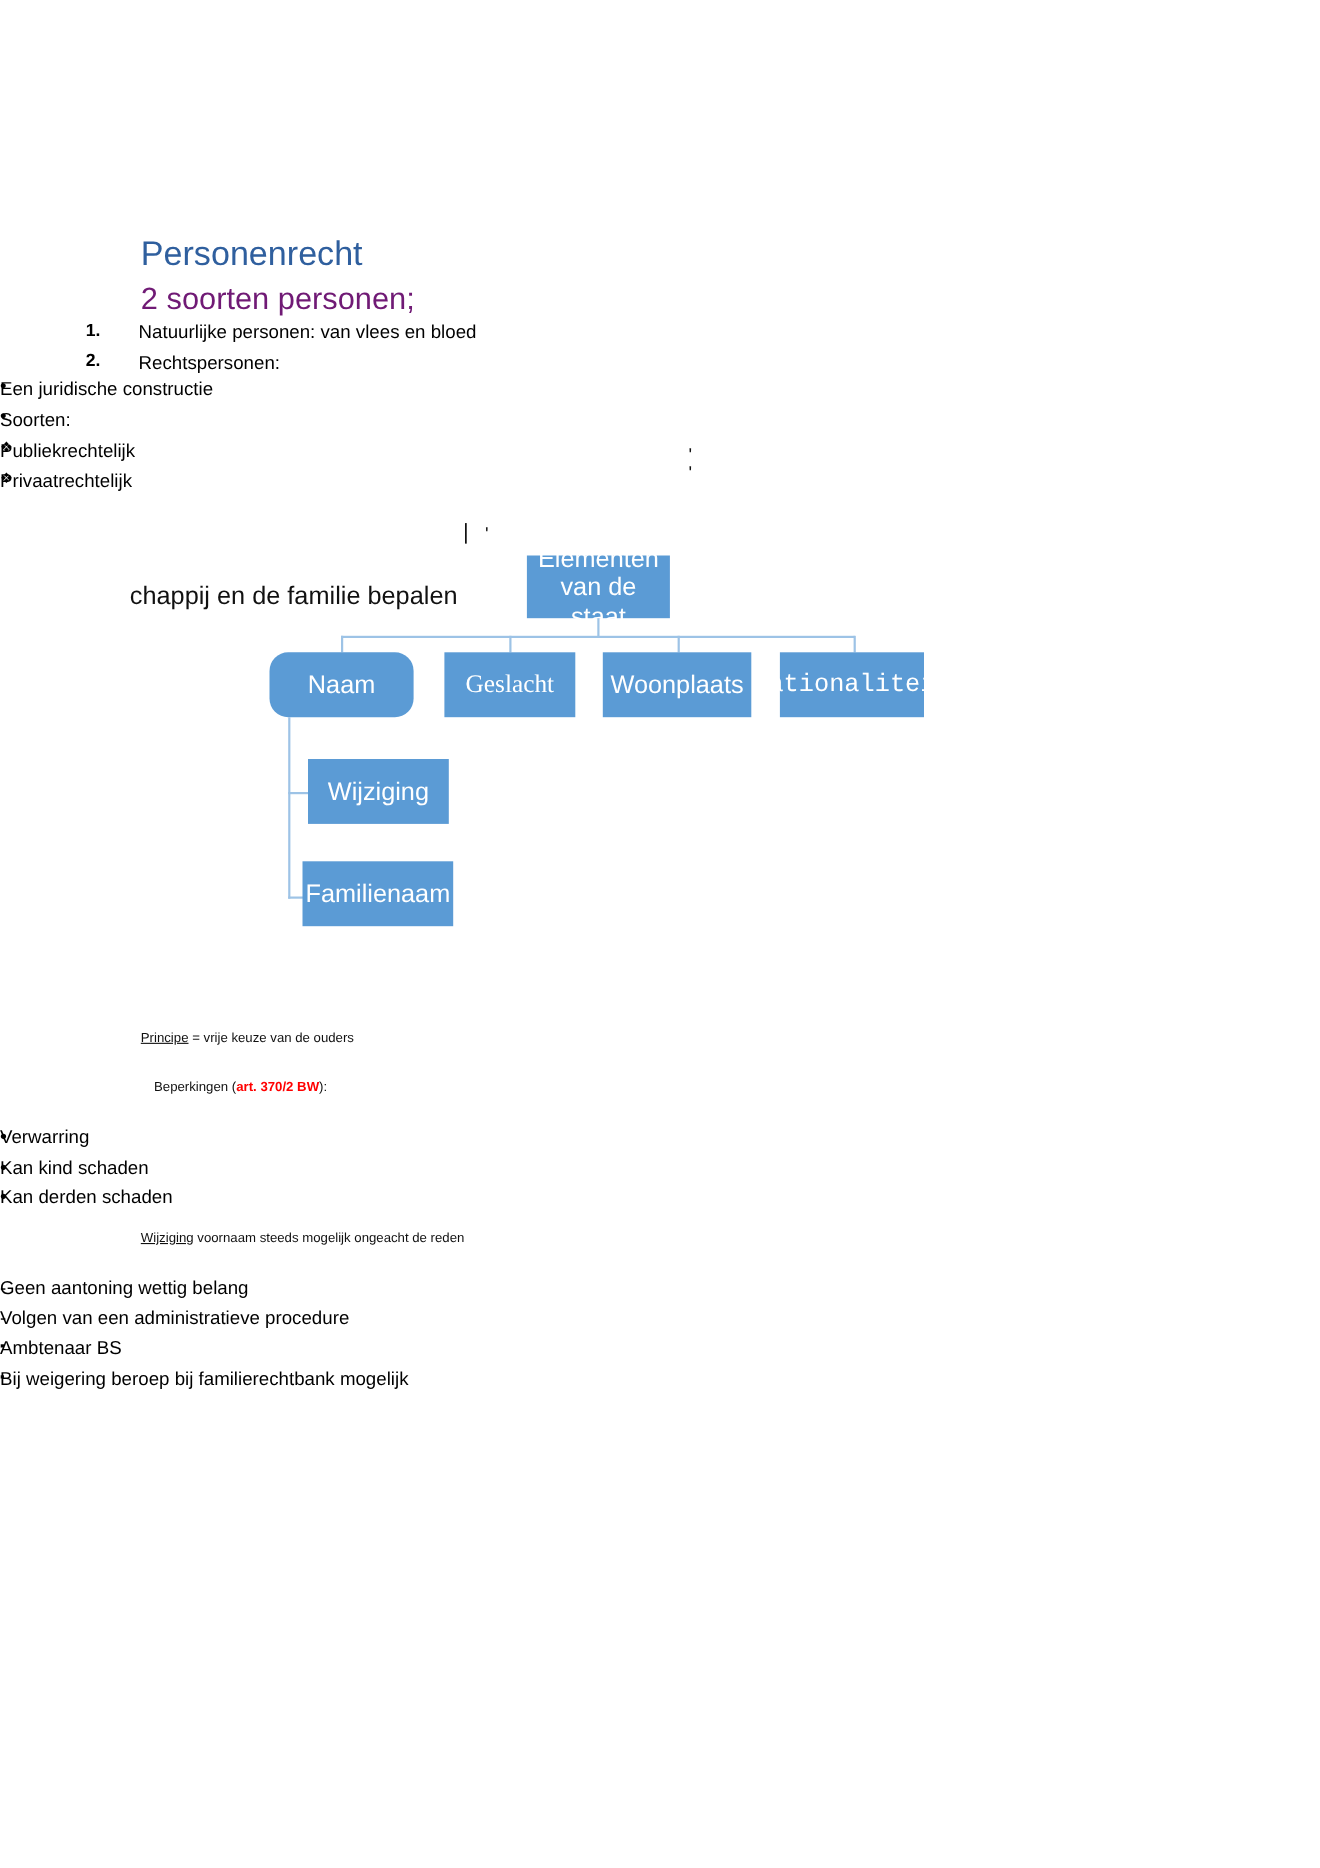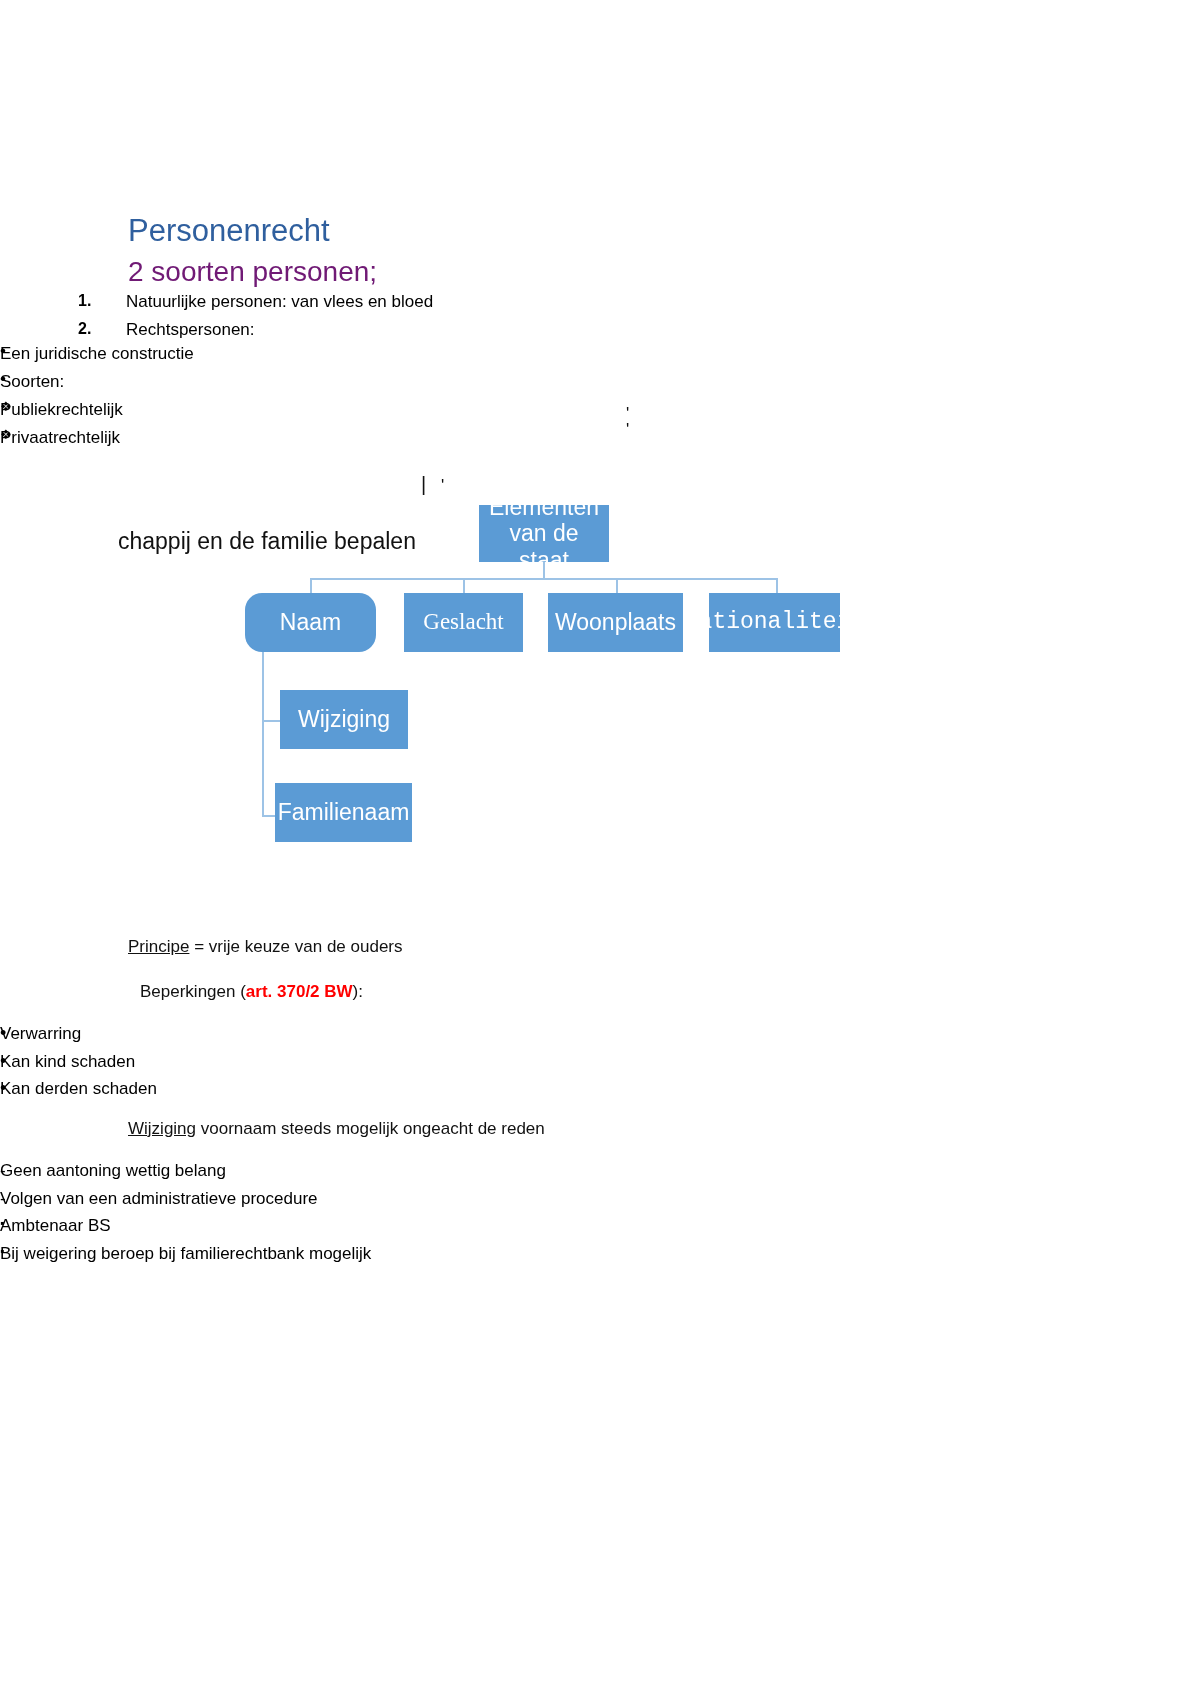--- a/index.html
+++ b/index.html
@@ -51,21 +51,21 @@
     color: #701a75;
     font-size: 28px;
     font-weight: 400;
     margin: 0;
     padding: 0;
     line-height: 1.2;
   }
 
   
   .body-line {
-    font-size: 17px;
+    font-size: 12px;
     color: #111111;
     line-height: 1.45;
   }
   .u { text-decoration: underline; }
   .red-bold { color: #ff0000; font-weight: bold; }
 
   
   ol.num-list {
     margin: 0;
     padding: 0 0 0 78px;

